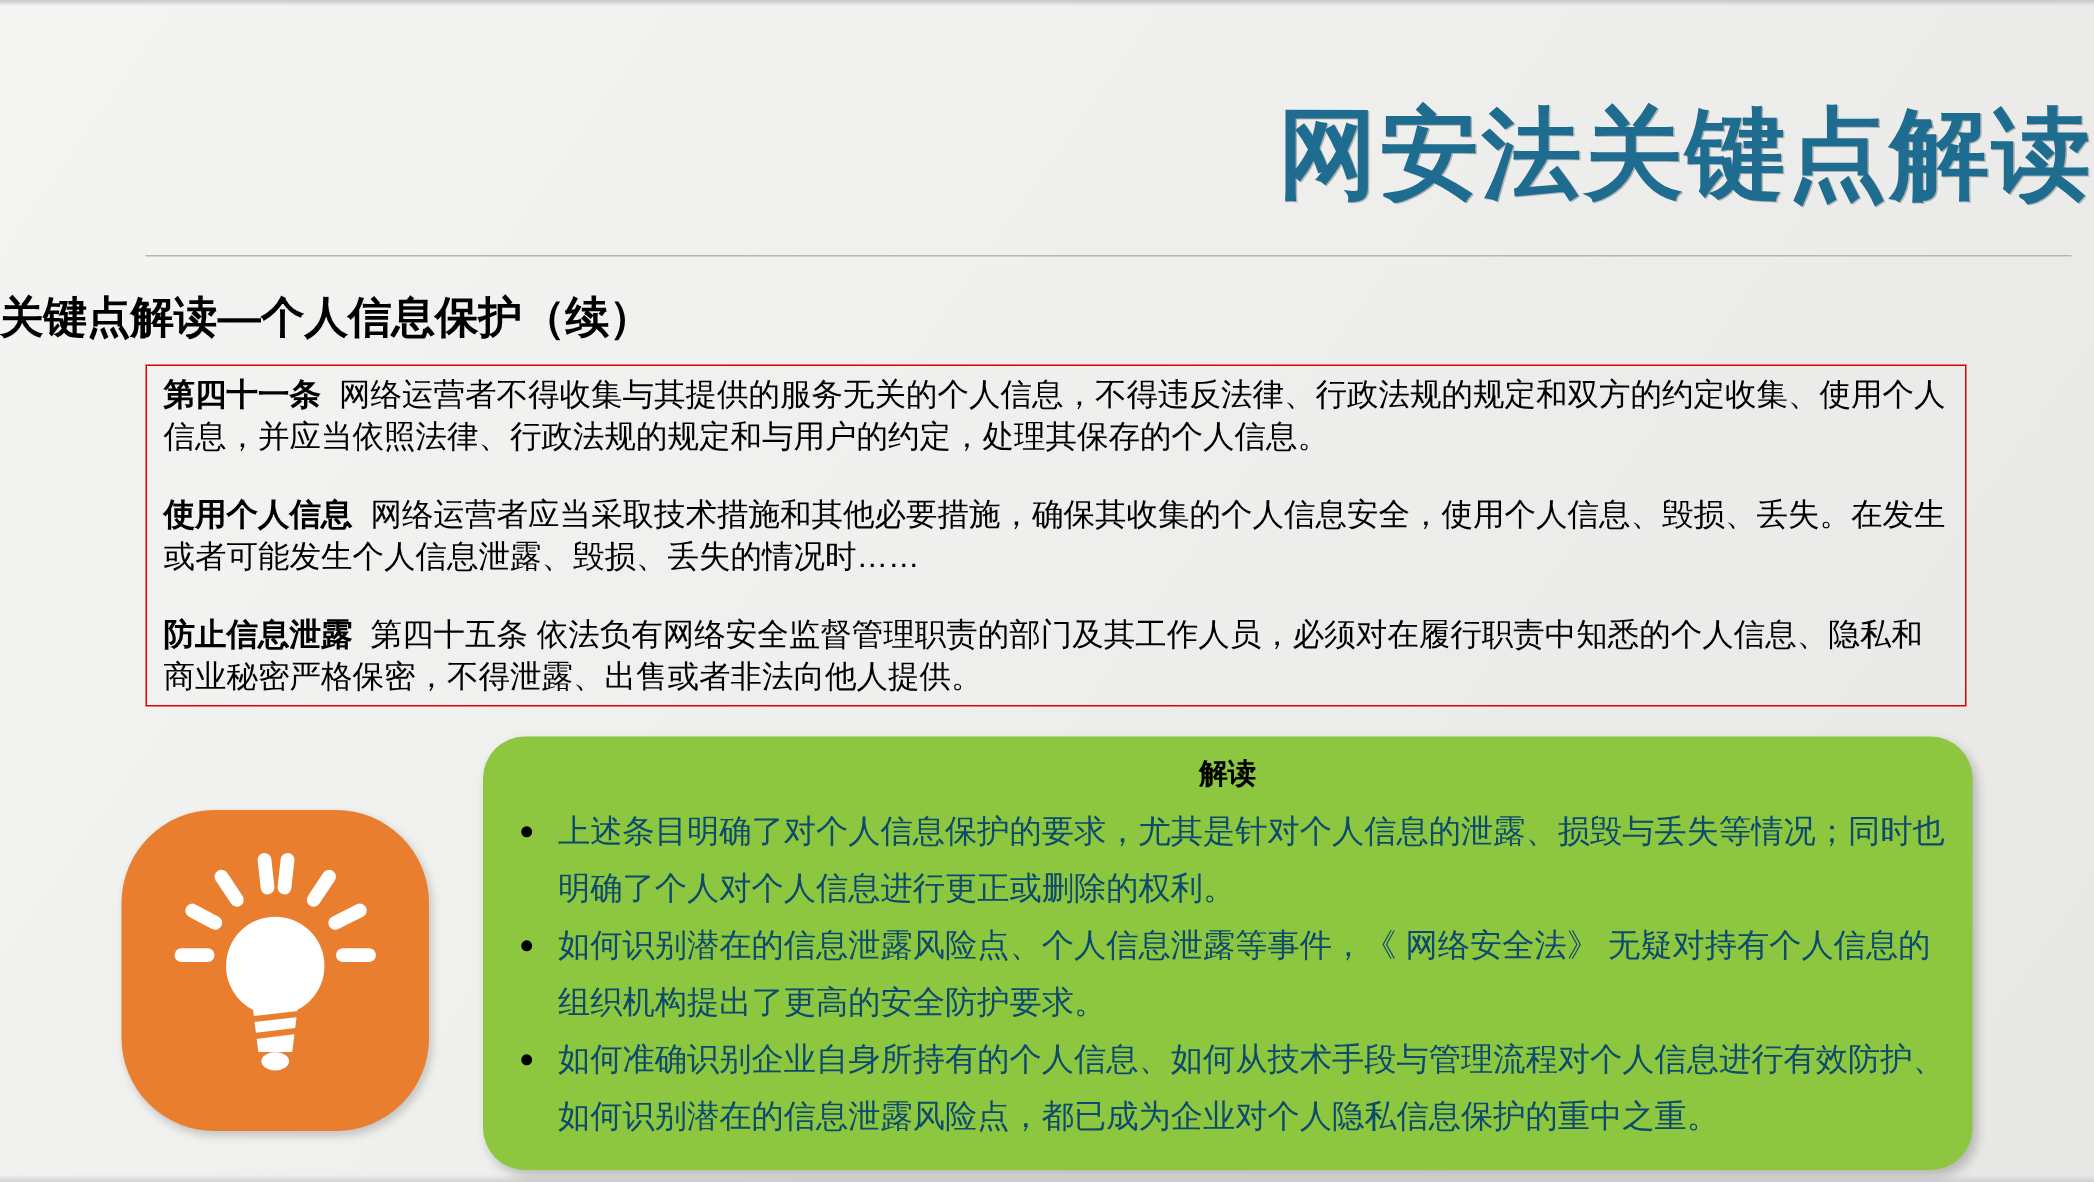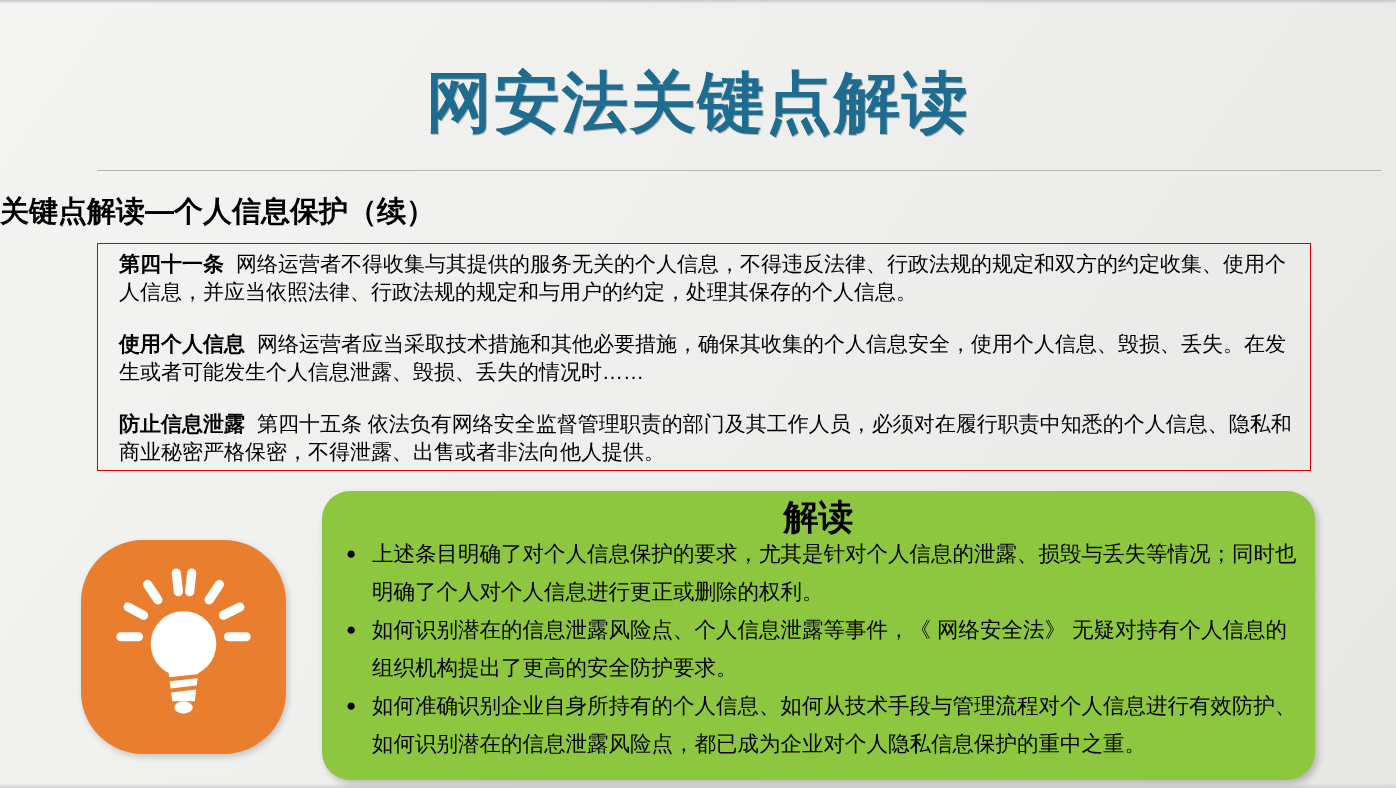--- a/index.html
+++ b/index.html
@@ -20,21 +20,21 @@
     position: absolute; top: 0; left: 0; right: 0; height: 4px;
     background: linear-gradient(#c7c7c7, rgba(199,199,199,0));
   }
   .bottom-edge {
     position: absolute; bottom: 0; left: 0; right: 0; height: 5px;
     background: linear-gradient(rgba(190,190,190,0), #d2d2d2);
   }
   .title {
     position: absolute;
     top: 58px; left: 0; width: 100%;
-    text-align: center;
+    text-align: right;
     font-size: 66px;
     font-weight: 900;
     letter-spacing: 2px;
     color: #1E6C90;
     text-shadow: 1px 1px 0 rgba(0,0,0,0.25);
   }
   .divider {
     position: absolute;
     top: 170px; left: 97px; width: 1284px; height: 0;
     border-top: 1px solid #b5b5b3;
@@ -44,21 +44,21 @@
     top: 192px; left: 0; width: 100%;
     text-align: left;
     font-size: 29px;
     font-weight: 700;
     color: #000;
   }
   .law-box {
     position: absolute;
     left: 97px; top: 243px; width: 1214px; height: 228px;
     border: 1px solid #e00000;
-    padding: 6px 11px 0 21px;
+    padding: 6px 11px 0 11px;
     font-size: 21px;
     line-height: 28px;
   }
   .article { margin-bottom: 24px; }
   .article-label { font-weight: 800; margin-right: 12px; }
   .idea-badge {
     position: absolute;
     left: 81px; top: 540px; width: 205px; height: 214px;
     background: #E87E2E;
     border-radius: 62px;
@@ -68,41 +68,41 @@
   .interpretation-box {
     position: absolute;
     left: 322px; top: 491px; width: 993px; height: 289px;
     background: #8DC63F;
     border-radius: 28px;
     box-shadow: 3px 4px 7px rgba(0,0,0,0.22);
     padding: 8px 16px 0 16px;
   }
   .interp-title {
     text-align: center;
-    font-size: 35px;
+    font-size: 19px;
     font-weight: 800;
     color: #000;
     line-height: 36px;
   }
   .bullet-row {
     display: flex;
     align-items: flex-start;
   }
   .bullet-dot {
     flex: 0 0 34px;
     font-size: 17px;
     line-height: 38px;
     padding-left: 8px;
     color: #000;
   }
   .bullet-text {
     flex: 1;
     font-size: 21.5px;
     line-height: 38px;
-    color: #000000;
+    color: #0c4a6e;
   }
 </style>
 </head>
 <body>
 
 <div class="slide">
   <div class="top-edge"></div>
   <div class="bottom-edge"></div>
 
   <h1 class="title">网安法关键点解读</h1>

